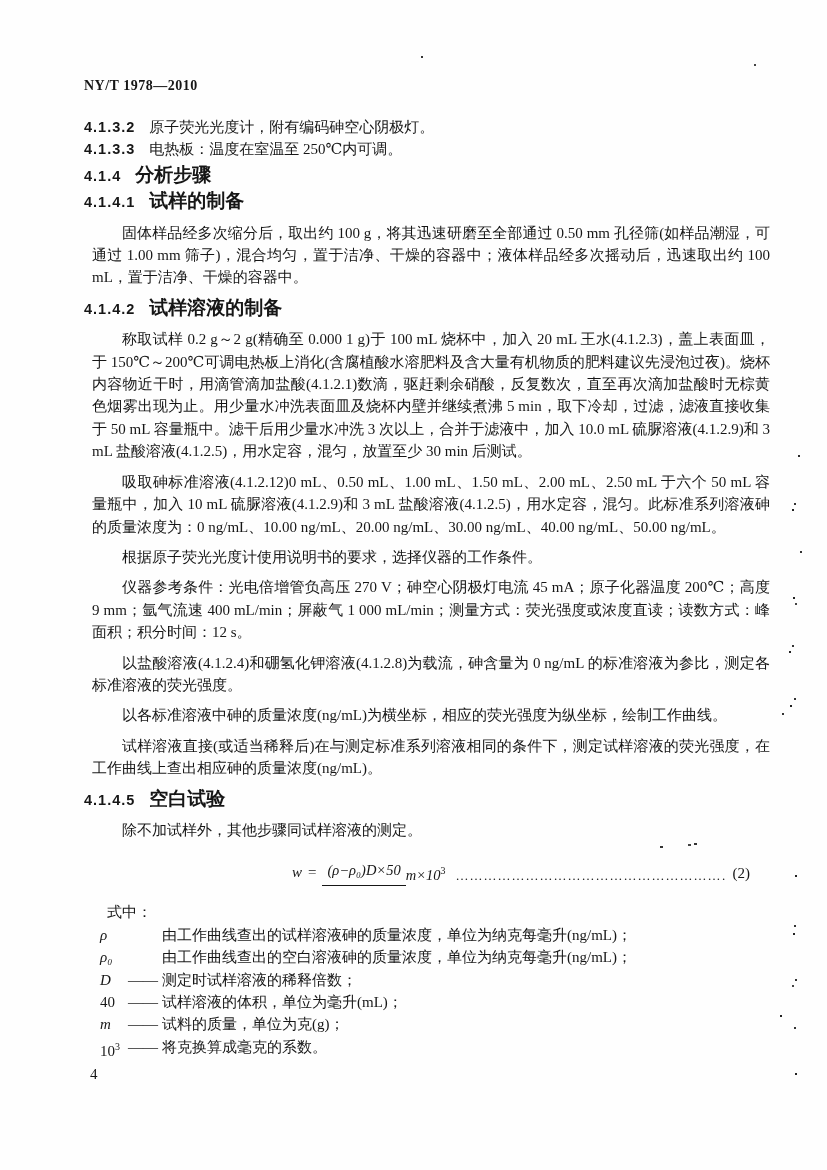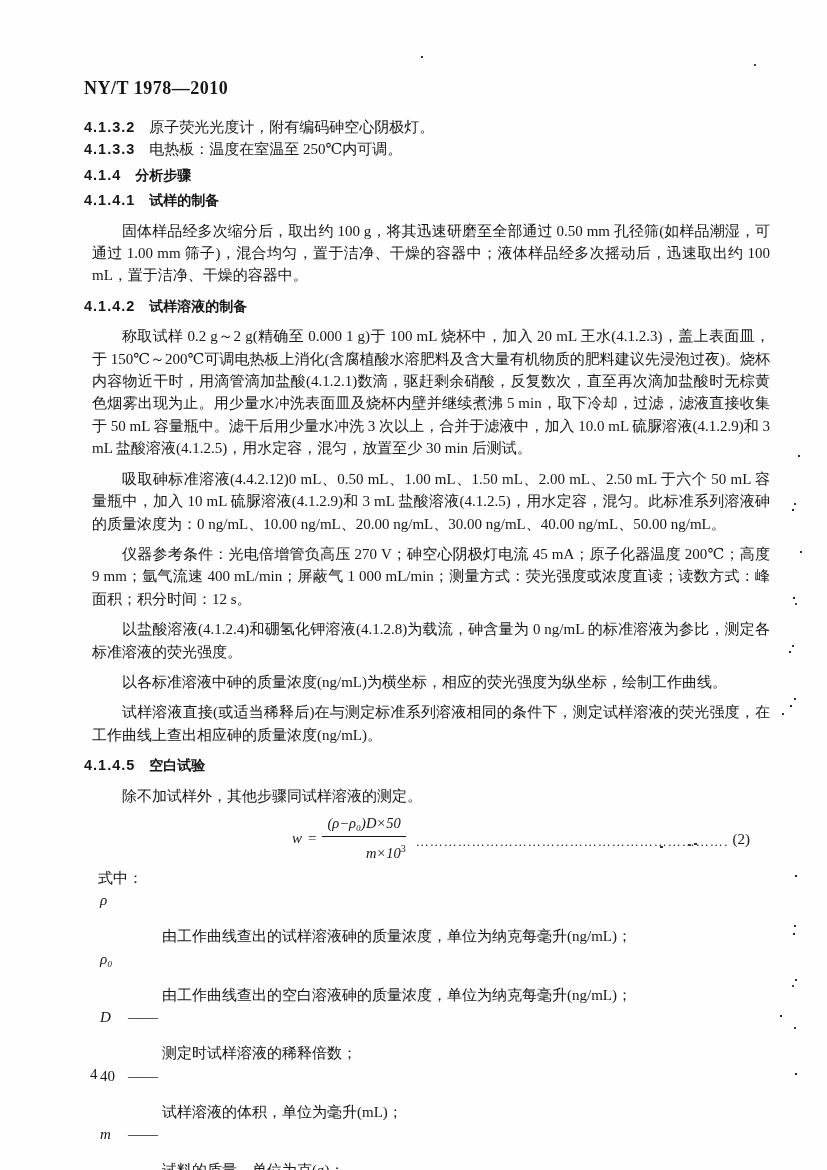--- a/index.html
+++ b/index.html
@@ -9,66 +9,66 @@
     width:827px; height:1170px;
     margin:0 auto;
     background:#fefefe;
     color:#161616;
     font-family:"Liberation Serif","DejaVu Serif",serif;
     overflow:hidden;
   }
   .std-code {
     position:absolute; left:84px; top:78px;
     font-family:"Liberation Serif","DejaVu Serif",serif;
-    font-weight:700; font-size:18px; letter-spacing:0.5px;
+    font-weight:700; font-size:14px; letter-spacing:0.5px;
   }
   .content {
     position:absolute; left:84px; top:116px; width:694px;
     font-size:15px; line-height:22.4px;
     text-align:justify;
   }
   .clause { margin:0; }
   .clause .cnum {
     font-family:"Liberation Sans","DejaVu Sans",sans-serif;
     font-weight:700; font-size:14.5px; letter-spacing:1px;
     margin-right:14px;
   }
   .clause .ctext { font-weight:400; }
   .clause .ctitle {
     font-family:"Liberation Sans","DejaVu Sans",sans-serif;
-    font-weight:700; font-size:14px;
+    font-weight:700; font-size:19px;
   }
   .head { margin-top:3px; }
   .para { text-indent:2em; margin:8px; }
   .formula-block {
     display:flex; align-items:center;
     margin:7px 0 6px 0; padding-left:208px;
     height:46px;
   }
   .f-var { font-style:italic; }
   .f-eq { margin:0 6px; }
-  .frac { display:inline-flex; flex-direction:column; text-align:right; font-size:14.5px; }
+  .frac { display:inline-flex; flex-direction:row; text-align:left; font-size:14.5px; }
   .frac .fnum { padding:0 5px 2px; border-bottom:1.4px solid #161616; font-style:italic; }
   .frac .fden { padding-top:1px; font-style:italic; }
   .frac sup, .sym sup { font-size:10px; font-style:normal; }
   .leader {
     flex:1; overflow:hidden; white-space:nowrap;
     letter-spacing:1px; margin:8px 6px 0 10px;
     font-size:13px; color:#222;
   }
   .eqno { margin-top:2px; padding-right:28px; }
-  .symbols-intro { margin-left:14px; }
+  .symbols-intro { margin-left:23px; }
   .sym-row { display:flex; margin-left:16px; }
   .sym-row .sym {
     min-width:28px; font-style:italic; flex:0 0 auto;
     font-family:"Liberation Serif","DejaVu Serif",serif;
   }
   .sym-row .sym.upright { font-style:normal; }
   .sym-row .dash { min-width:34px; flex:0 0 auto; }
-  .sym-row .desc { flex:1;margin-top:36px; }
+  .sym-row .desc { flex:1; }
   .page-num {
     position:absolute; left:90px; top:1066px;
     font-size:15px;
   }
   
   .speckles {
     position:absolute; left:798px; top:455px;
     width:2px; height:2px; background:#2a2a2a;
     box-shadow:
       -4px 48px 0 0 #333, -6px 54px 0 0 #222, 2px 96px 0 0 #333,
@@ -106,21 +106,22 @@
     <p class="clause head">
       <span class="cnum">4.1.4.1</span><span class="ctitle">试样的制备</span>
     </p>
     <p class="para">固体样品经多次缩分后，取出约 100 g，将其迅速研磨至全部通过 0.50 mm 孔径筛(如样品潮湿，可通过 1.00 mm 筛子)，混合均匀，置于洁净、干燥的容器中；液体样品经多次摇动后，迅速取出约 100 mL，置于洁净、干燥的容器中。</p>
 
     <p class="clause head">
       <span class="cnum">4.1.4.2</span><span class="ctitle">试样溶液的制备</span>
     </p>
     <p class="para">称取试样 0.2 g～2 g(精确至 0.000 1 g)于 100 mL 烧杯中，加入 20 mL 王水(4.1.2.3)，盖上表面皿，于 150℃～200℃可调电热板上消化(含腐植酸水溶肥料及含大量有机物质的肥料建议先浸泡过夜)。烧杯内容物近干时，用滴管滴加盐酸(4.1.2.1)数滴，驱赶剩余硝酸，反复数次，直至再次滴加盐酸时无棕黄色烟雾出现为止。用少量水冲洗表面皿及烧杯内壁并继续煮沸 5 min，取下冷却，过滤，滤液直接收集于 50 mL 容量瓶中。滤干后用少量水冲洗 3 次以上，合并于滤液中，加入 10.0 mL 硫脲溶液(4.1.2.9)和 3 mL 盐酸溶液(4.1.2.5)，用水定容，混匀，放置至少 30 min 后测试。</p>
 
-    <p class="para">吸取砷标准溶液(4.4.2.12)0 mL、0.50 mL、1.00 mL、1.50 mL、2.00 mL、2.50 mL 于六个 50 mL 容量瓶中，加入 10 mL 硫脲溶液(4.1.2.9)和 3 mL 盐酸溶液(4.1.2.5)，用水定容，混匀。此标准系列溶液砷的质量浓度为：0 ng/mL、10.00 ng/mL、20.00 ng/mL、30.00 ng/mL、40.00 ng/mL、50.00 ng/mL。</p>
+    <p class="para">吸取砷标准溶液(4.1.2.12)0 mL、0.50 mL、1.00 mL、1.50 mL、2.00 mL、2.50 mL 于六个 50 mL 容量瓶中，加入 10 mL 硫脲溶液(4.1.2.9)和 3 mL 盐酸溶液(4.1.2.5)，用水定容，混匀。此标准系列溶液砷的质量浓度为：0 ng/mL、10.00 ng/mL、20.00 ng/mL、30.00 ng/mL、40.00 ng/mL、50.00 ng/mL。</p>
+    <p class="para">根据原子荧光光度计使用说明书的要求，选择仪器的工作条件。</p>
     <p class="para">仪器参考条件：光电倍增管负高压 270 V；砷空心阴极灯电流 45 mA；原子化器温度 200℃；高度 9 mm；氩气流速 400 mL/min；屏蔽气 1 000 mL/min；测量方式：荧光强度或浓度直读；读数方式：峰面积；积分时间：12 s。</p>
     <p class="para">以盐酸溶液(4.1.2.4)和硼氢化钾溶液(4.1.2.8)为载流，砷含量为 0 ng/mL 的标准溶液为参比，测定各标准溶液的荧光强度。</p>
     <p class="para">以各标准溶液中砷的质量浓度(ng/mL)为横坐标，相应的荧光强度为纵坐标，绘制工作曲线。</p>
 
     <p class="para">试样溶液直接(或适当稀释后)在与测定标准系列溶液相同的条件下，测定试样溶液的荧光强度，在工作曲线上查出相应砷的质量浓度(ng/mL)。</p>
 
     <p class="clause head">
       <span class="cnum">4.1.4.5</span><span class="ctitle">空白试验</span>
     </p>
     <p class="para">除不加试样外，其他步骤同试样溶液的测定。</p>

